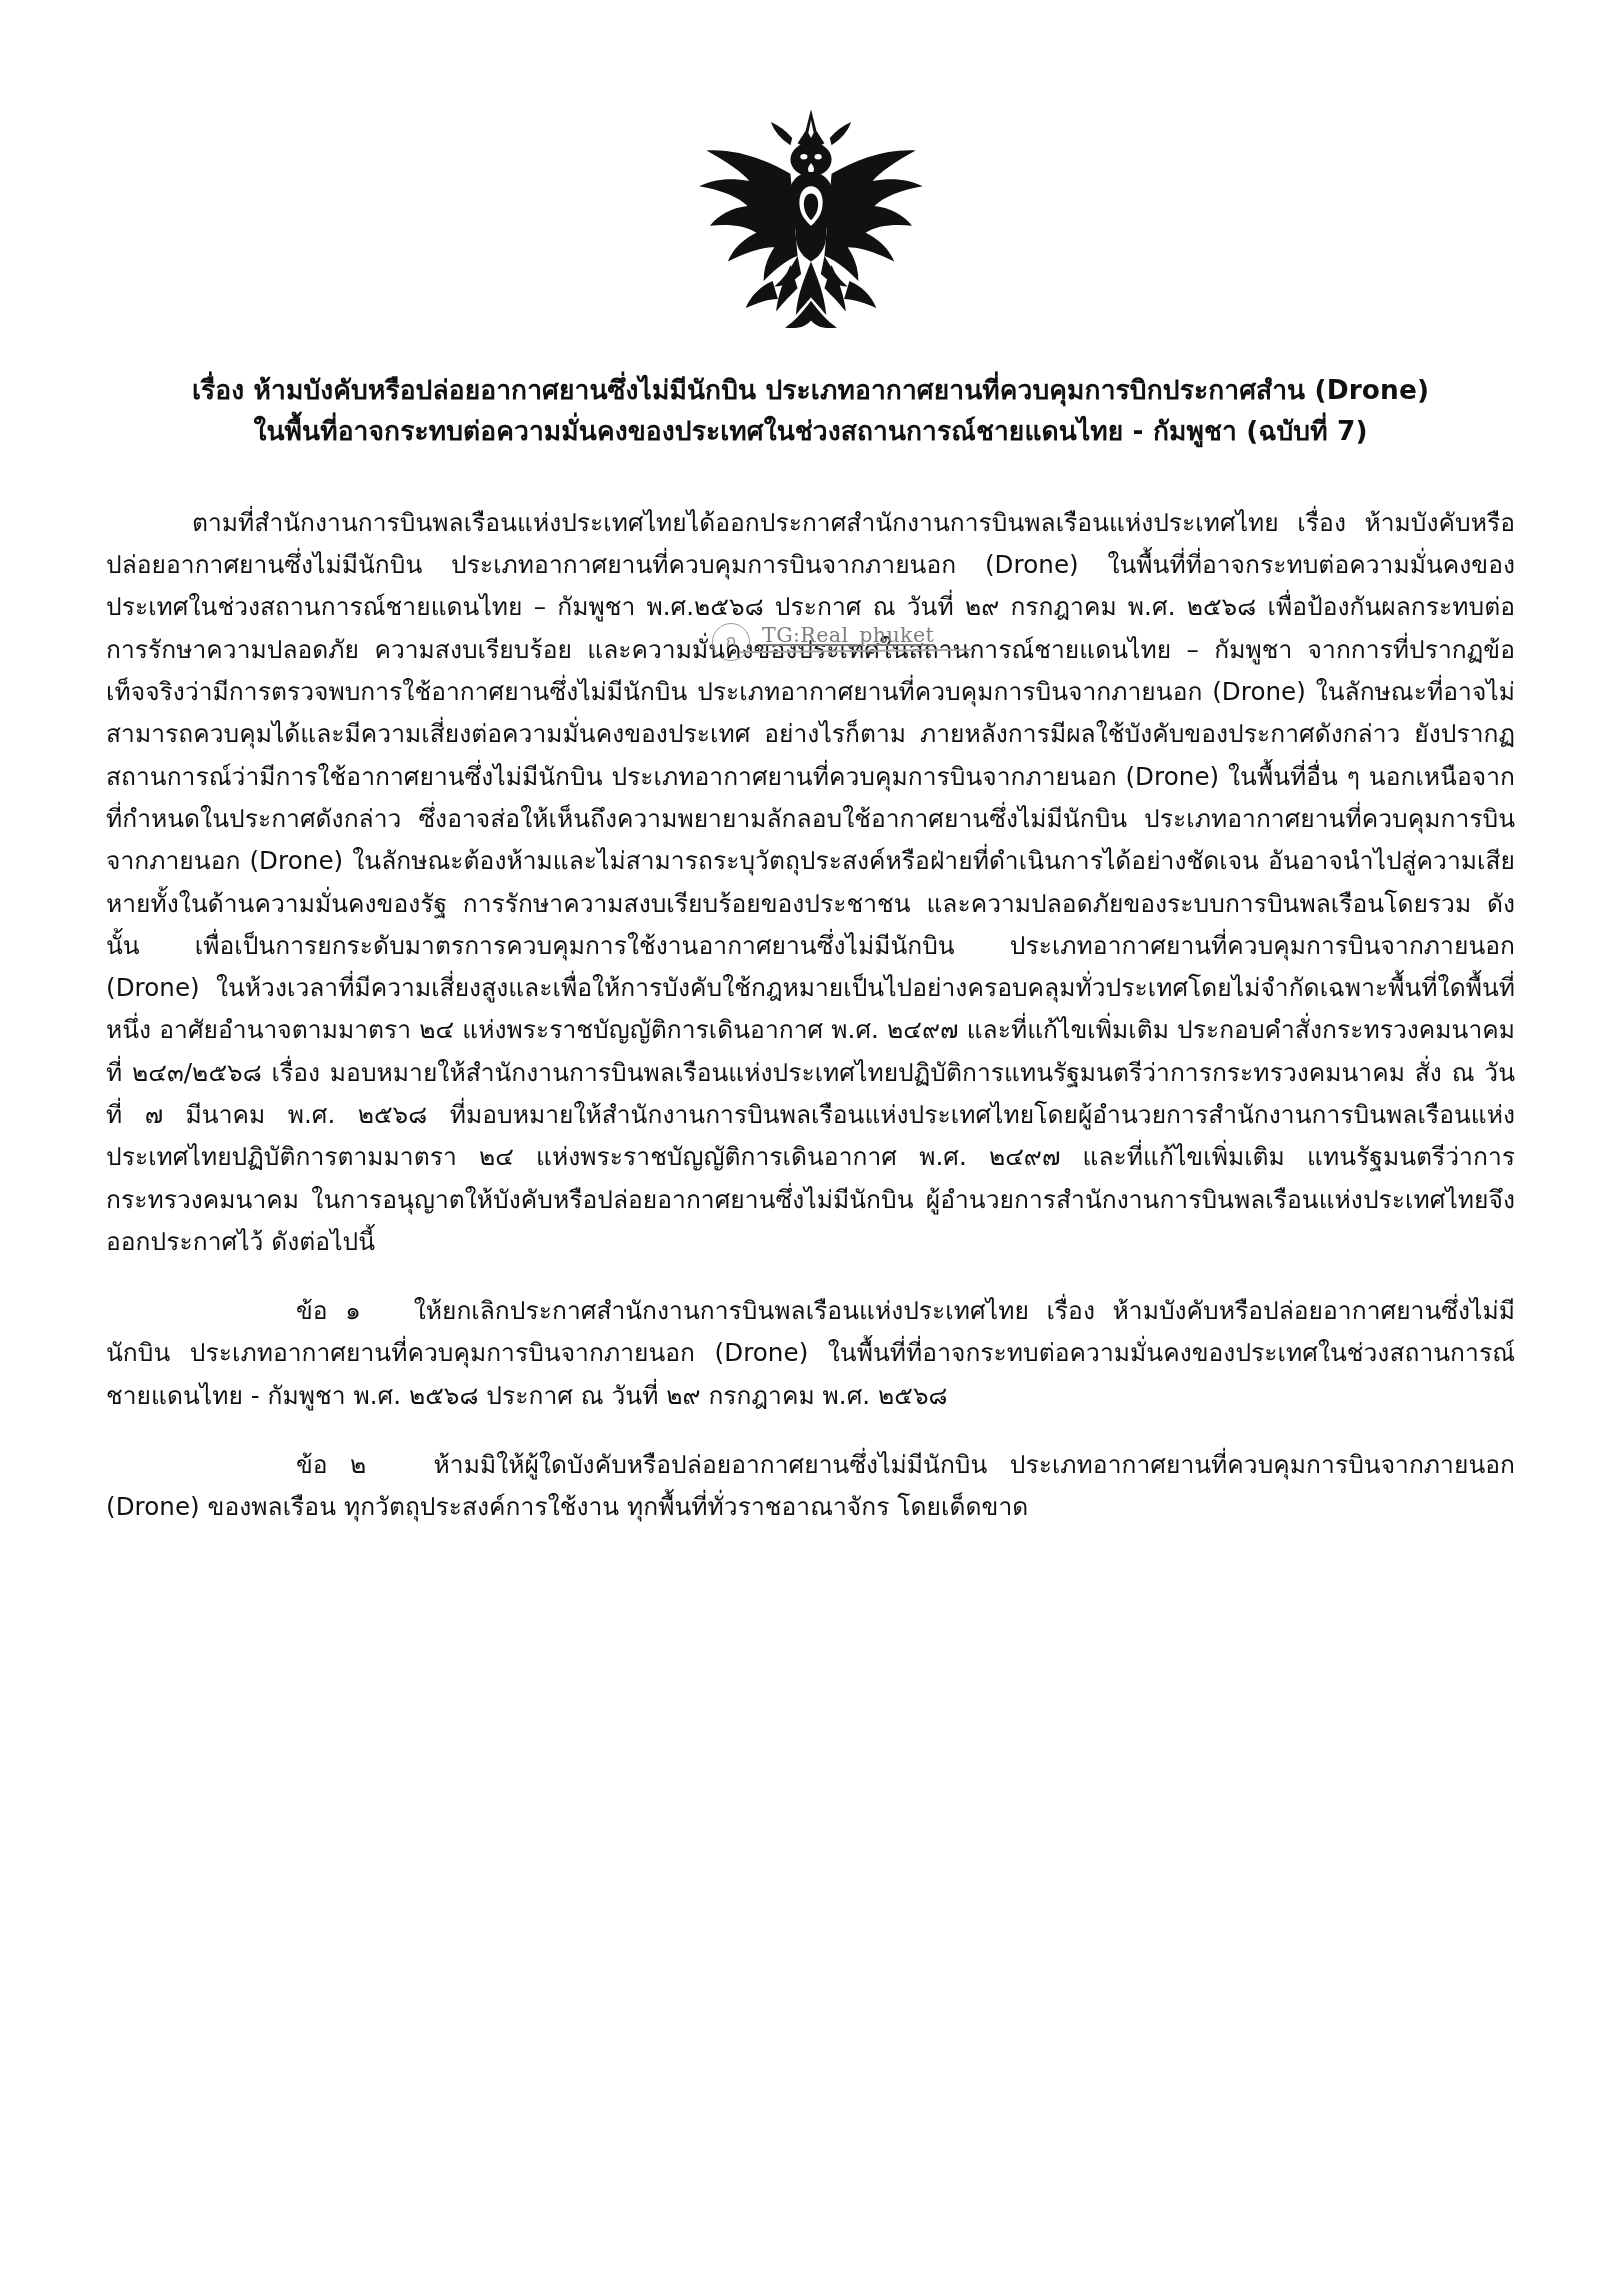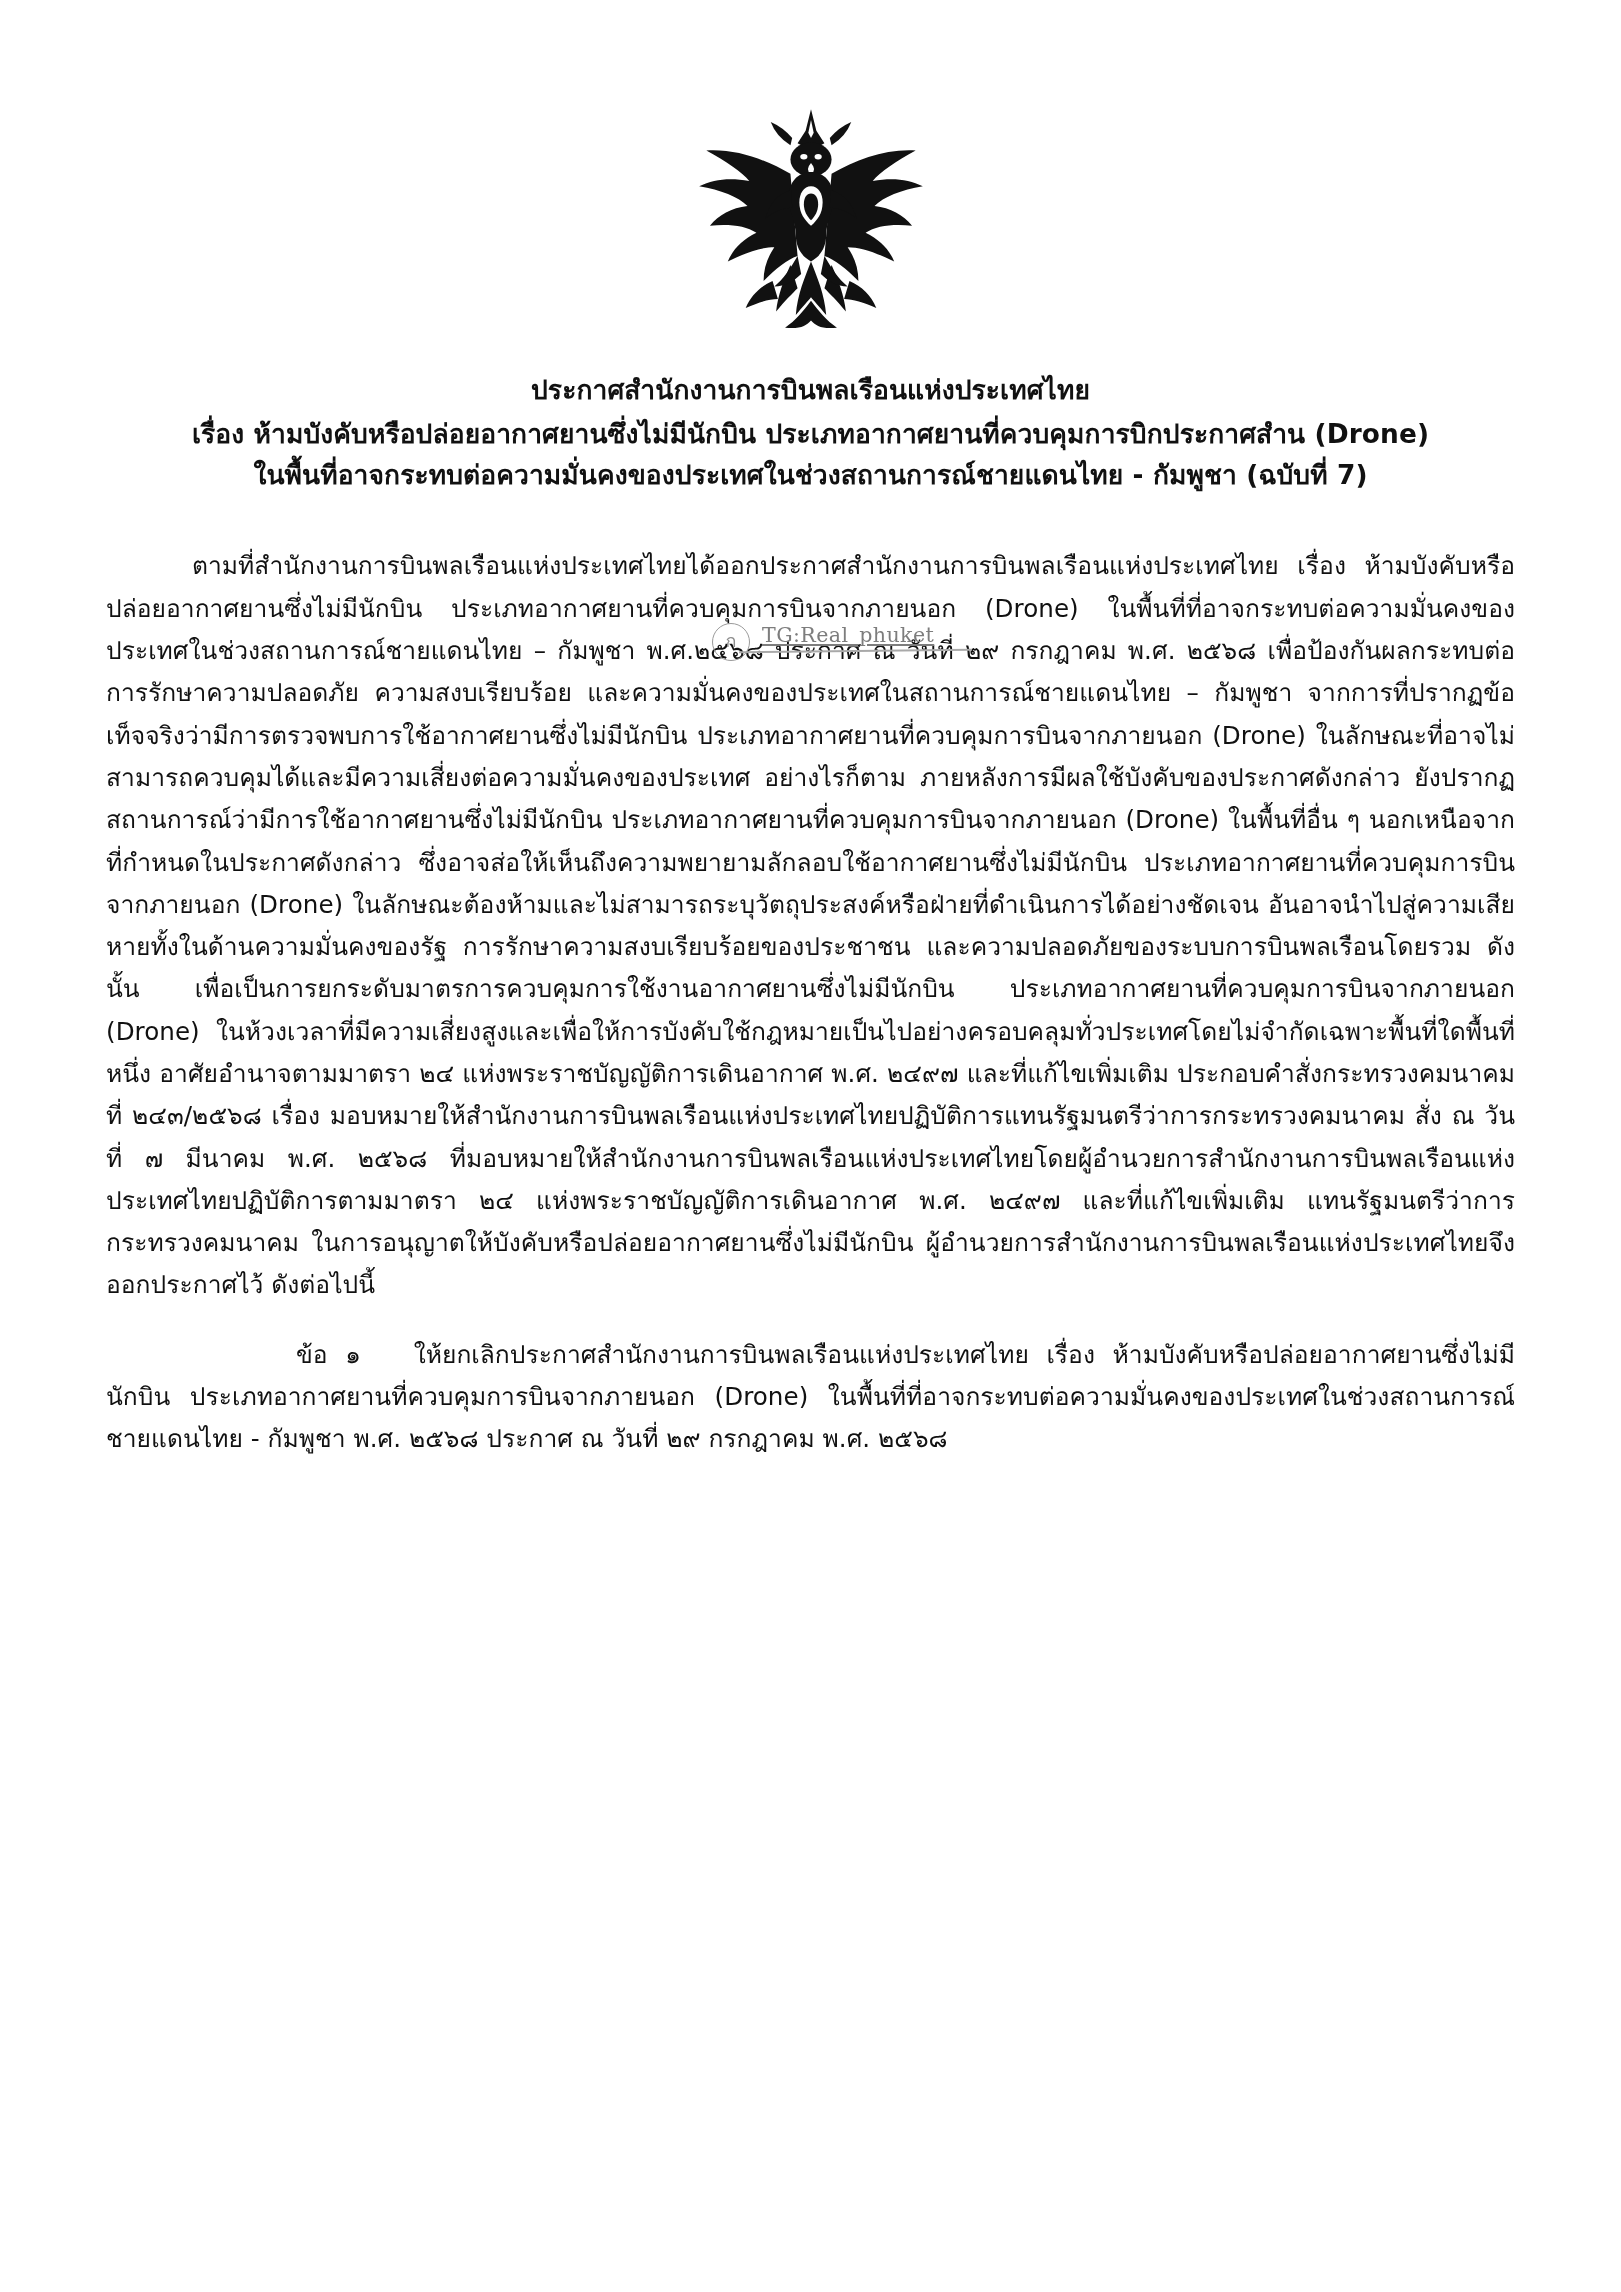--- a/index.html
+++ b/index.html
@@ -171,34 +171,34 @@
 
         <path d="M92 198 C78 204 68 214 62 228 C76 222 88 218 98 218 Z"></path>
         <path d="M178 198 C192 204 202 214 208 228 C194 222 182 218 172 218 Z"></path>
 
         <path d="M135 220 C126 232 118 242 106 250 C122 252 130 248 135 242 C140 248 148 252 164 250 C152 242 144 232 135 220 Z"></path>
       </g>
     </svg>
   </div>
 
   <div class="title-block">
-    <div class="title-line l1">ประกาศสำนักงานการบินพลเรือนแห่งประเทศไทย</div>
     <div class="title-line l2">เรื่อง ห้ามบังคับหรือปล่อยอากาศยานซึ่งไม่มีนักบิน ประเภทอากาศยานที่ควบคุมการบิกประกาศสำน (Drone)</div>
     <div class="title-line l3">ในพื้นที่อาจกระทบต่อความมั่นคงของประเทศในช่วงสถานการณ์ชายแดนไทย - กัมพูชา (ฉบับที่ 7)</div>
   </div>
 
   <div class="stamp">
     <div class="ring">ก</div>
     <div class="tag">TG:Real_phuket</div>
     <div class="handle"></div>
   </div>
 
   <div class="body-text">
 
     <p class="para justify-all"><span class="indent-lead"></span><span>ตามที่สำนักงานการบินพลเรือนแห่งประเทศไทยได้ออกประกาศสำนักงานการบินพลเรือนแห่งประเทศไทย เรื่อง ห้ามบังคับหรือปล่อยอากาศยานซึ่งไม่มีนักบิน ประเภทอากาศยานที่ควบคุมการบินจากภายนอก (Drone) ในพื้นที่ที่อาจกระทบต่อความมั่นคงของประเทศในช่วงสถานการณ์ชายแดนไทย – กัมพูชา พ.ศ.๒๕๖๘ ประกาศ ณ วันที่ ๒๙ กรกฎาคม พ.ศ. ๒๕๖๘ เพื่อป้องกันผลกระทบต่อการรักษาความปลอดภัย ความสงบเรียบร้อย และความมั่นคงของประเทศในสถานการณ์ชายแดนไทย – กัมพูชา จากการที่ปรากฏข้อเท็จจริงว่ามีการตรวจพบการใช้อากาศยานซึ่งไม่มีนักบิน ประเภทอากาศยานที่ควบคุมการบินจากภายนอก (Drone) ในลักษณะที่อาจไม่สามารถควบคุมได้และมีความเสี่ยงต่อความมั่นคงของประเทศ อย่างไรก็ตาม ภายหลังการมีผลใช้บังคับของประกาศดังกล่าว ยังปรากฏสถานการณ์ว่ามีการใช้อากาศยานซึ่งไม่มีนักบิน ประเภทอากาศยานที่ควบคุมการบินจากภายนอก (Drone) ในพื้นที่อื่น ๆ นอกเหนือจากที่กำหนดในประกาศดังกล่าว ซึ่งอาจส่อให้เห็นถึงความพยายามลักลอบใช้อากาศยานซึ่งไม่มีนักบิน ประเภทอากาศยานที่ควบคุมการบินจากภายนอก (Drone) ในลักษณะต้องห้ามและไม่สามารถระบุวัตถุประสงค์หรือฝ่ายที่ดำเนินการได้อย่างชัดเจน อันอาจนำไปสู่ความเสียหายทั้งในด้านความมั่นคงของรัฐ การรักษาความสงบเรียบร้อยของประชาชน และความปลอดภัยของระบบการบินพลเรือนโดยรวม ดังนั้น เพื่อเป็นการยกระดับมาตรการควบคุมการใช้งานอากาศยานซึ่งไม่มีนักบิน ประเภทอากาศยานที่ควบคุมการบินจากภายนอก (Drone) ในห้วงเวลาที่มีความเสี่ยงสูงและเพื่อให้การบังคับใช้กฎหมายเป็นไปอย่างครอบคลุมทั่วประเทศโดยไม่จำกัดเฉพาะพื้นที่ใดพื้นที่หนึ่ง อาศัยอำนาจตามมาตรา ๒๔ แห่งพระราชบัญญัติการเดินอากาศ พ.ศ. ๒๔๙๗ และที่แก้ไขเพิ่มเติม ประกอบคำสั่งกระทรวงคมนาคม ที่ ๒๔๓/๒๕๖๘ เรื่อง มอบหมายให้สำนักงานการบินพลเรือนแห่งประเทศไทยปฏิบัติการแทนรัฐมนตรีว่าการกระทรวงคมนาคม สั่ง ณ วันที่ ๗ มีนาคม พ.ศ. ๒๕๖๘ ที่มอบหมายให้สำนักงานการบินพลเรือนแห่งประเทศไทยโดยผู้อำนวยการสำนักงานการบินพลเรือนแห่งประเทศไทยปฏิบัติการตามมาตรา ๒๔ แห่งพระราชบัญญัติการเดินอากาศ พ.ศ. ๒๔๙๗ และที่แก้ไขเพิ่มเติม แทนรัฐมนตรีว่าการกระทรวงคมนาคม ในการอนุญาตให้บังคับหรือปล่อยอากาศยานซึ่งไม่มีนักบิน ผู้อำนวยการสำนักงานการบินพลเรือนแห่งประเทศไทยจึงออกประกาศไว้ ดังต่อไปนี้</span></p>
 
     <p class="para justify-all"><span class="clause-lead"></span><span class="clause-no">ข้อ ๑</span>&nbsp;&nbsp;&nbsp;<span>ให้ยกเลิกประกาศสำนักงานการบินพลเรือนแห่งประเทศไทย เรื่อง ห้ามบังคับหรือปล่อยอากาศยานซึ่งไม่มีนักบิน ประเภทอากาศยานที่ควบคุมการบินจากภายนอก (Drone) ในพื้นที่ที่อาจกระทบต่อความมั่นคงของประเทศในช่วงสถานการณ์ชายแดนไทย - กัมพูชา พ.ศ. ๒๕๖๘ ประกาศ ณ วันที่ ๒๙ กรกฎาคม พ.ศ. ๒๕๖๘</span></p>
 
+    <p class="para justify-all"><span class="clause-lead"></span><span class="clause-no">ข้อ ๒</span>&nbsp;&nbsp;&nbsp;<span>ห้ามมิให้ผู้ใดบังคับหรือปล่อยอากาศยานซึ่งไม่มีนักบิน ประเภทอากาศยานที่ควบคุมการบินจากภายนอก (Drone) ของพลเรือน ทุกวัตถุประสงค์การใช้งาน ทุกพื้นที่ทั่วราชอาณาจักร โดยเด็ดขาด</span></p>
 
   </div>
 
 </div>
 
 
 </body></html>

